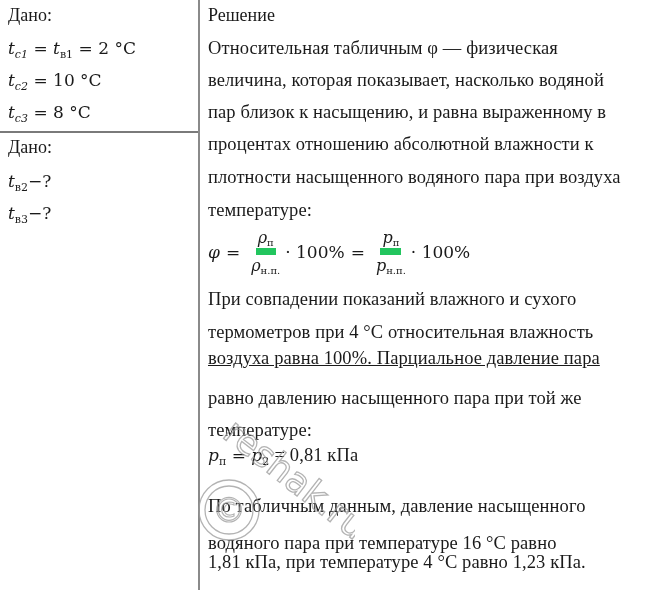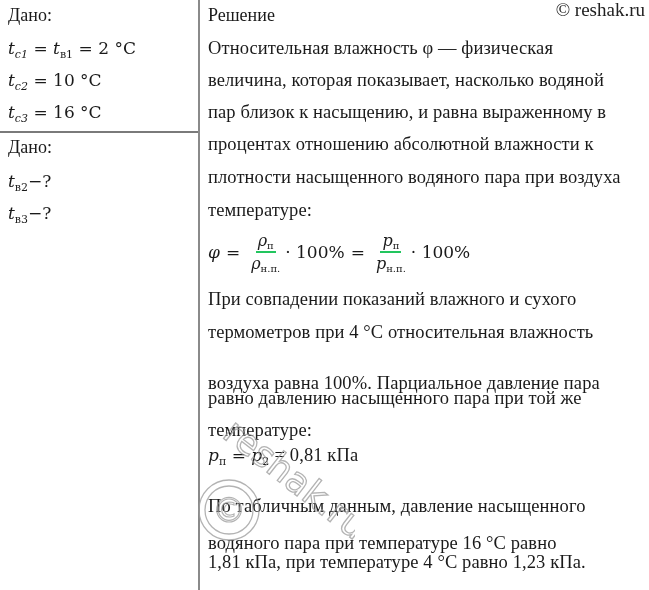--- a/index.html
+++ b/index.html
@@ -81,21 +81,21 @@
     }
     .frac {
       display: inline-flex;
       flex-direction: column;
       align-items: center;
       margin: 0 3px;
       vertical-align: middle;
     }
     .frac .num {
       padding: 0 2px 1px 2px;
-      border-bottom: 2px solid #22c55e;
+      border-bottom: 7px solid #22c55e;
       font-style: italic;
       font-size: 16px;
       line-height: 18px;
     }
     .frac .den {
       padding: 2px 2px 0 2px;
       font-style: italic;
       font-size: 16px;
       line-height: 18px;
       text-align: right;
@@ -132,42 +132,41 @@
 
     <div class="line" style="left:8px;top:69px;">
       <i class="var">t</i><sub style="font-style:italic">c2</sub>
       <span> = </span>
       <span>10 °C</span>
     </div>
 
     <div class="line" style="left:8px;top:101px;">
       <i class="var">t</i><sub style="font-style:italic">c3</sub>
       <span> = </span>
-      <span>16 °C</span>
+      <span>8 °C</span>
     </div>
   </div>
 
   <div>
     <div class="line label" style="left:8px;top:136px;">Дано:</div>
 
     <div class="line" style="left:8px;top:170px;">
       <i class="var">t</i><sub class="up">в2</sub><span>−?</span>
     </div>
 
     <div class="line" style="left:8px;top:202px;">
       <i class="var">t</i><sub class="up">в3</sub><span>−?</span>
     </div>
   </div>
 
-  <div class="credit">© reshak.ru</div>
 
   <div>
     <div class="line label" style="left:208px;top:4px;text-align:right;">Решение</div>
 
-    <div class="line sol-text" style="left:208px;top:37px;">Относительная влажность φ — физическая</div>
+    <div class="line sol-text" style="left:208px;top:37px;">Относительная табличным φ — физическая</div>
     <div class="line sol-text" style="left:208px;top:69px;">величина, которая показывает, насколько водяной</div>
     <div class="line sol-text" style="left:208px;top:101px;text-align:center;">пар близок к насыщению, и равна выраженному в</div>
     <div class="line sol-text" style="left:208px;top:133px;">процентах отношению абсолютной влажности к</div>
     <div class="line sol-text" style="left:208px;top:166px;">плотности насыщенного водяного пара при воздуха</div>
     <div class="line sol-text" style="left:208px;top:199px;">температуре:</div>
 
     <div class="formula">
       <i>φ</i>
       <span class="op">=</span>
       <span class="frac">
@@ -178,21 +177,21 @@
       <span class="op">=</span>
       <span class="frac">
         <span class="num"><span>p</span><sub>п</sub></span>
         <span class="den"><span>p</span><sub>н.п.</sub></span>
       </span>
       <span>· 100%</span>
     </div>
 
     <div class="line sol-text" style="left:208px;top:288px;">При совпадении показаний влажного и сухого</div>
     <div class="line sol-text" style="left:208px;top:321px;">термометров при 4 °C относительная влажность</div>
-    <div class="line sol-text" style="left:208px;top:372px;">воздуха равна 100%. Парциальное давление пара</div>
+    <div class="line sol-text" style="left:208px;top:347px;text-decoration:underline;">воздуха равна 100%. Парциальное давление пара</div>
     <div class="line sol-text" style="left:208px;top:387px;">равно давлению насыщенного пара при той же</div>
     <div class="line sol-text" style="left:208px;top:419px;">температуре:</div>
 
     <div class="line" style="left:208px;top:444px;font-size:17px;">
       <i class="var">p</i><sub class="up">п</sub>
       <span> = </span>
       <i class="var">p</i><sub class="up">2</sub>
       <span class="sol-text">= 0,81 кПа</span>
     </div>
 

